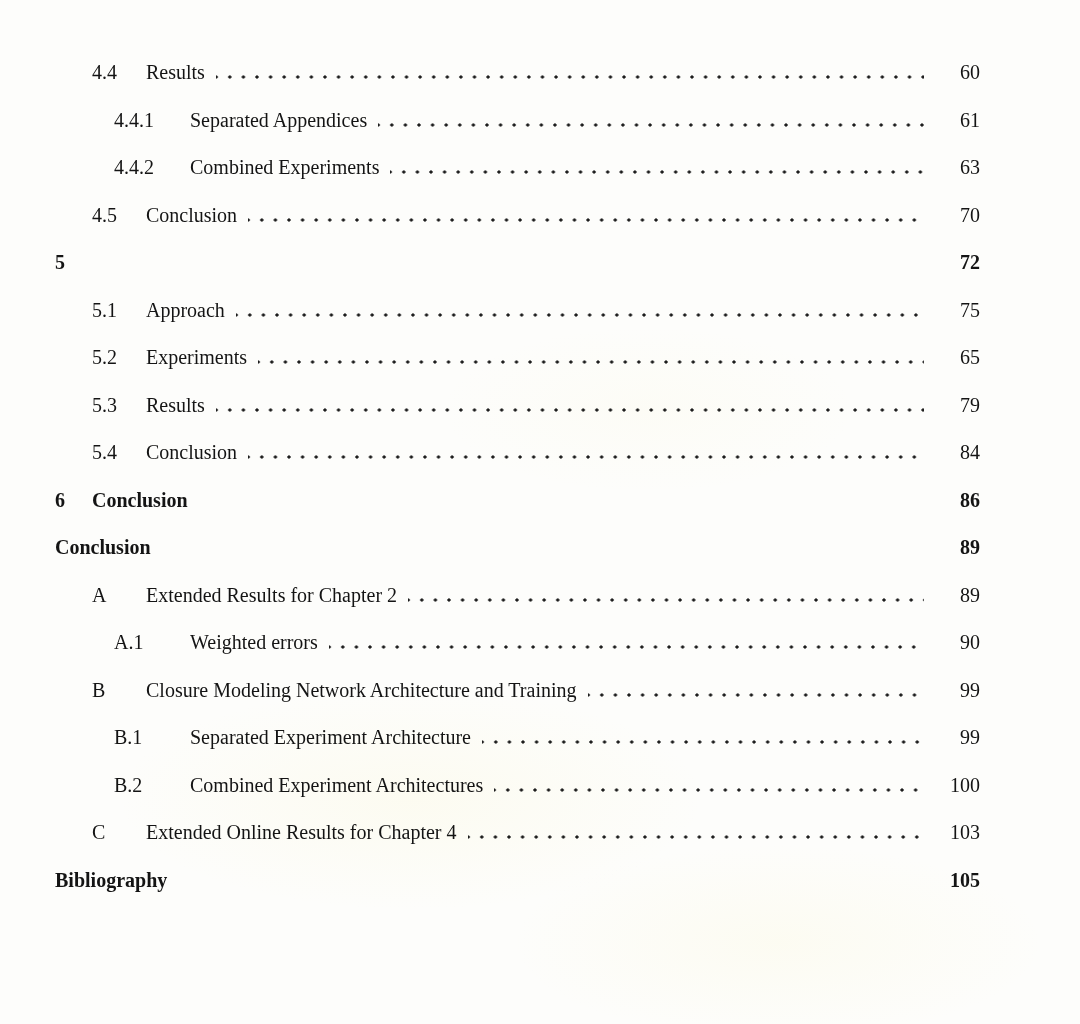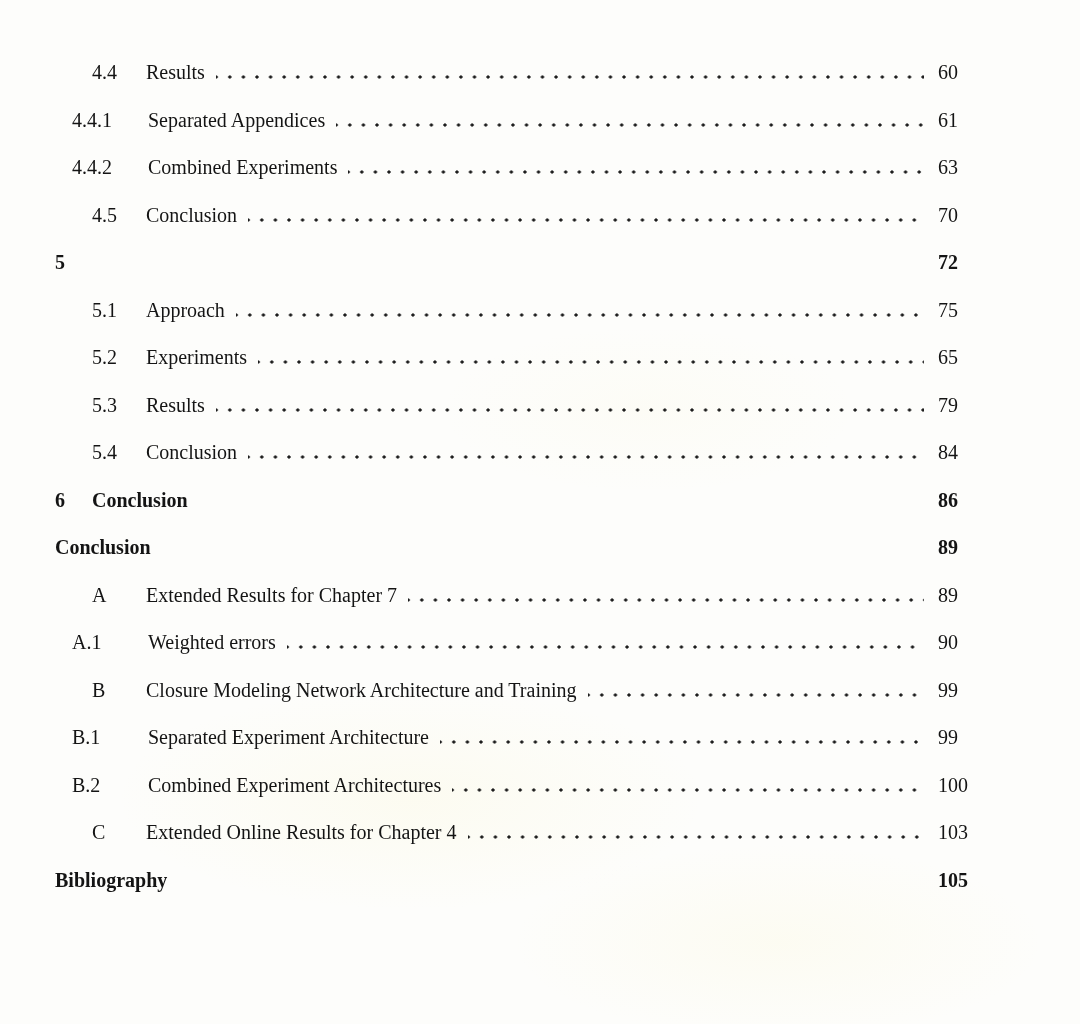--- a/index.html
+++ b/index.html
@@ -25,40 +25,41 @@
     display: flex;
     align-items: baseline;
     font-size: 20px;
     line-height: 1;
     margin-bottom: 27.5px;
   }
   .row.gap { margin-top: 23.5px; }
   .row.bold { font-weight: 700; }
   .lvl1 { padding-left: 55px; }
   .lvl2 { padding-left: 92px; }
-  .lvl3 { padding-left: 72px; }
+  .lvl3 { padding-left: 114px; }
   .num { flex: 0 0 auto; }
   .lvl1 .num { width: 37px; }
   .lvl2 .num { width: 54px; }
   .lvl3 .num { width: 76px; }
   .num:empty { width: 0; }
   .title { flex: 0 0 auto; padding-right: 5px; white-space: nowrap; }
   .leader {
     flex: 1 1 auto;
     align-self: stretch;
     margin: 0 14px 0 6px;
     background-image: radial-gradient(circle, #1c1c1c 1.4px, rgba(0,0,0,0) 1.8px);
     background-size: 13.6px 6px;
     background-repeat: repeat-x;
     background-position: left 7px bottom 2px;
   }
   .row.noleader .leader { background-image: none; }
   .pagenum {
     flex: 0 0 auto;
     min-width: 42px;
+    text-align: right;
     white-space: nowrap;
   }
 </style>
 </head>
 <body>
 
 <div class="page">
 
   <div class="row lvl2">
     <span class="num">4.4</span>
@@ -131,21 +132,21 @@
 
   <div class="row lvl1 bold noleader gap">
     <span class="num"></span>
     <span class="title">Conclusion</span>
     <span class="leader"></span>
     <span class="pagenum">89</span>
   </div>
 
   <div class="row lvl2">
     <span class="num">A</span>
-    <span class="title">Extended Results for Chapter 7</span>
+    <span class="title">Extended Results for Chapter 2</span>
     <span class="leader"></span>
     <span class="pagenum">89</span>
   </div>
 
   <div class="row lvl3">
     <span class="num">A.1</span>
     <span class="title">Weighted errors</span>
     <span class="leader"></span>
     <span class="pagenum">90</span>
   </div>

